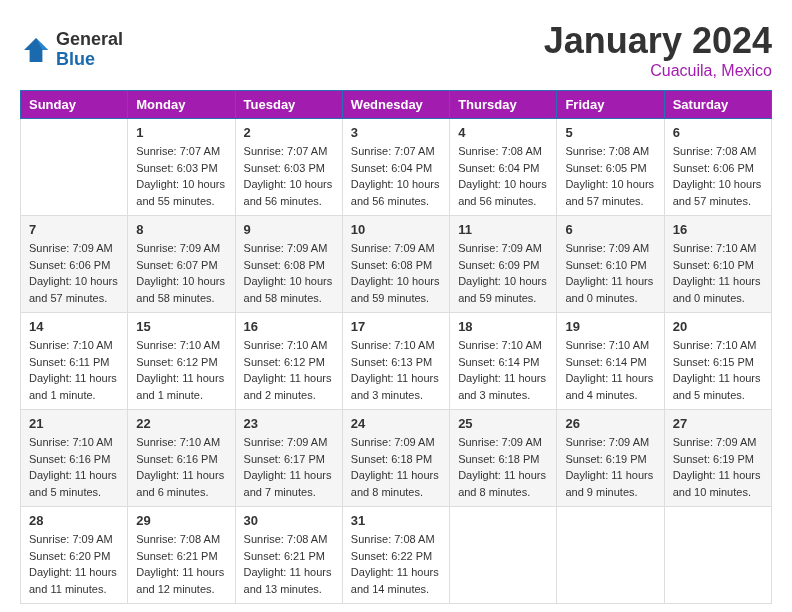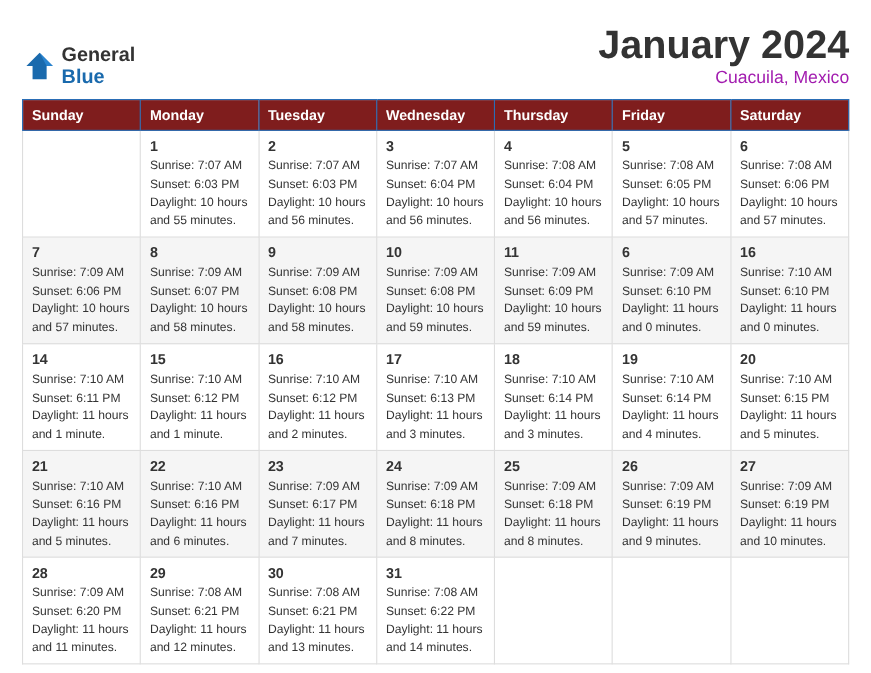--- a/index.html
+++ b/index.html
@@ -6,21 +6,21 @@
     body {
       font-family: Arial, sans-serif;
       background: #fff;
       width: 792px;
       min-height: 612px;
       padding: 20px;
     }
     .header {
       display: flex;
       justify-content: space-between;
-      align-items: flex-end;
+      align-items: center;
       margin-bottom: 10px;
     }
     .logo {
       display: flex;
       align-items: center;
       gap: 4px;
     }
     .logo-text {
       display: flex;
       flex-direction: column;
@@ -51,21 +51,21 @@
     .subtitle {
       font-size: 16px;
       color: #a21caf;
     }
     table {
       width: 100%;
       border-collapse: collapse;
       table-layout: fixed;
     }
     thead tr {
-      background-color: #7f1d1d;
+      background-color: #a21caf;
       color: #fff;
     }
     thead th {
       padding: 6px 8px;
       font-size: 13px;
       font-weight: bold;
       text-align: left;
       border: 1px solid #2a6db5;
     }
     tbody tr {

